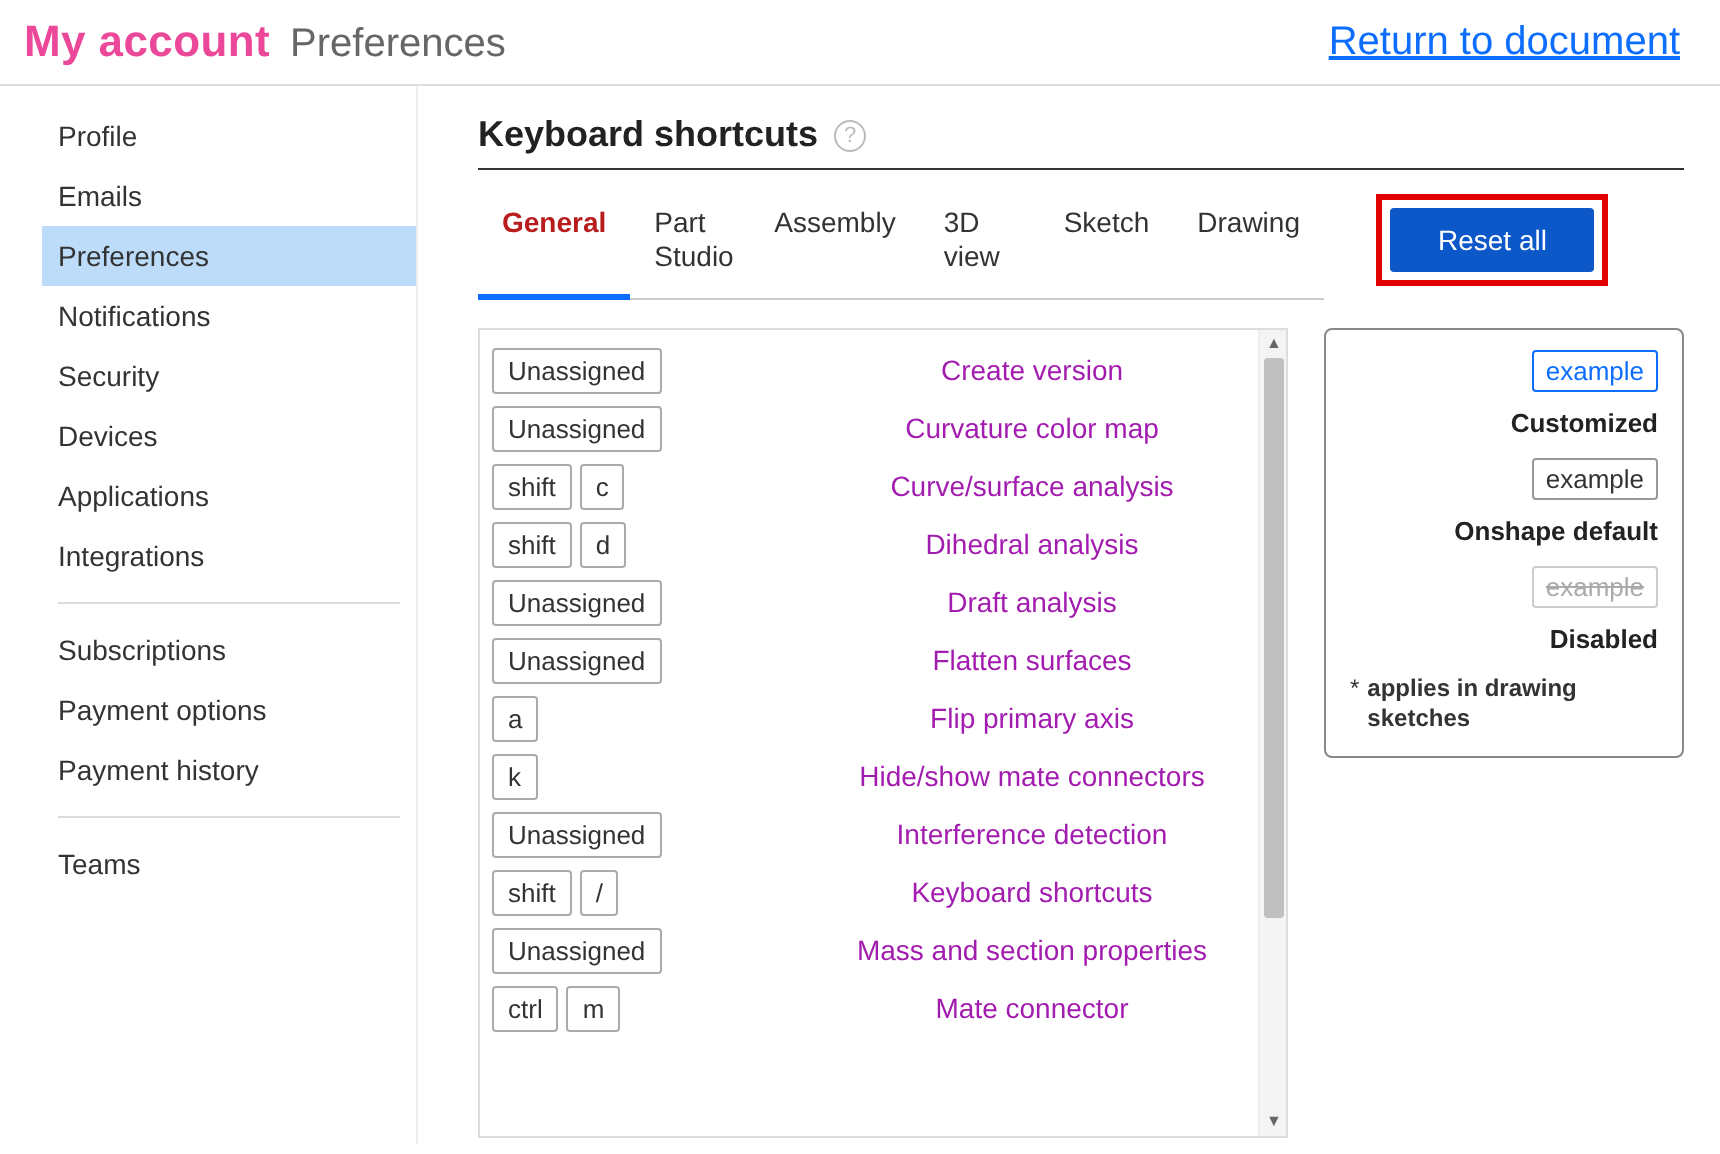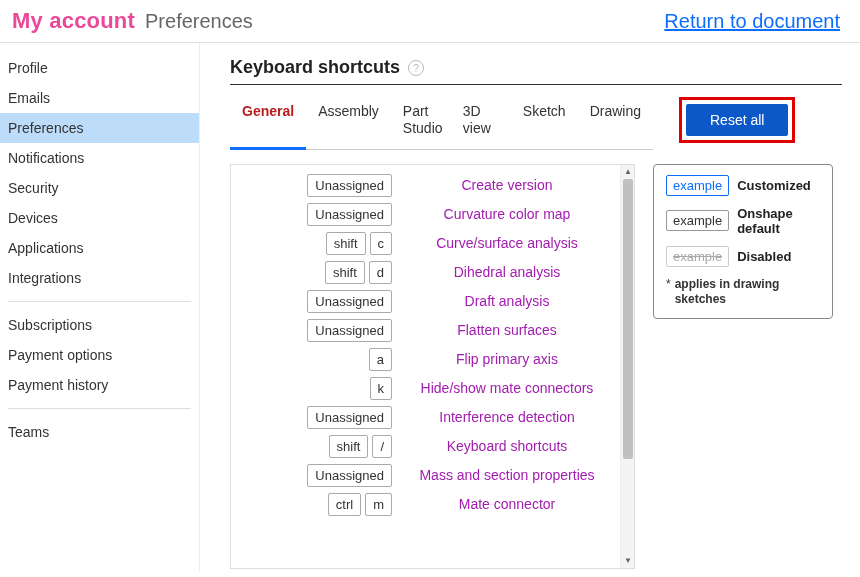--- a/index.html
+++ b/index.html
@@ -21,20 +21,21 @@
   }
   .breadcrumb { display: flex; align-items: baseline; gap: 10px; }
   .breadcrumb .acct { color: #ec4899; font-size: 22px; font-weight: 700; letter-spacing: 0.2px; }
   .breadcrumb .prefs { color: #666; font-size: 20px; font-weight: 400; }
   .return-link { color: #0d6efd; text-decoration: underline; font-size: 20px; cursor:pointer;}
   .layout { display: flex; height: calc(100% - 48px); }
   .sidebar {
     width: 200px;
     padding-top: 10px;
     border-right: 1px solid #eee;
+    margin-left: 21px;
   }
   .sidebar-item {
     padding: 7px 8px;
     font-size: 14px;
     color: #333;
     cursor: pointer;
   }
   .sidebar-item.active { background: #bcdcfa; font-weight: 400; }
   .sidebar-divider { border-top: 1px solid #ddd; margin: 8px 8px; }
   .main { flex: 1; padding: 14px 18px 0 30px; position: relative; }
@@ -111,36 +112,36 @@
   .scrollbar-arrow.up{ top:0; }
   .scrollbar-arrow.down{ bottom:0; }
   .scrollbar-thumb {
     position:absolute; left:2px; top:14px; width:10px; height:280px;
     background:#c0c0c0; border-radius:2px;
   }
   .shortcut-row {
     display:flex; align-items:center; justify-content:flex-start;
     padding: 3px 0; gap:10px;
   }
-  .keycol { width: 155px; display:flex; justify-content:flex-end; gap:4px; }
+  .keycol { width: 155px; display:flex; gap:4px; }
   .keychip {
     border:1px solid #aaa; background:#fff; padding:3px 7px; font-size:13px;
     color:#333; border-radius:2px; min-width:18px; text-align:center;
   }
   .keychip.unassigned { color:#333; }
   .desc { flex:1; color:#a21caf; font-size:14px; text-align:center; }
   .legend {
     border:1px solid #888;
     border-radius:4px;
     padding:10px 12px;
     width:180px;
     font-size:14px;
     align-self:flex-start;
   }
-  .legend-row { display:flex; align-items:center; gap:8px; margin-bottom:10px; }
+  .legend-row { display:flex; align-items:flex-end; gap:8px; margin-bottom:10px;flex-direction:column; }
   .legend-chip {
     border:1px solid #999; padding:2px 6px; font-size:13px; border-radius:2px;
   }
   .legend-chip.custom { border-color:#0d6efd; color:#0d6efd; }
   .legend-chip.disabled { color:#aaa; text-decoration:line-through; border-color:#ccc;}
   .legend-label { font-weight:600; color:#222; font-size:13px;}
   .legend-note { font-size:12px; color:#333; font-weight:600; line-height:1.3; margin-top:4px; display:flex; gap:4px;}
   .legend-note .ast{ font-weight:400; }
 </style>
 </head>
@@ -174,22 +175,22 @@
 
   <main class="main">
     <div class="main-header">
       <span class="main-title">Keyboard shortcuts</span>
       <span class="help-icon">?</span>
     </div>
 
     <div class="tab-row">
       <div class="tabs">
         <div class="tab active">General</div>
+        <div class="tab two-line">Part Studio</div>
         <div class="tab">Assembly</div>
-        <div class="tab two-line">Part Studio</div>
         <div class="tab two-line">3D view</div>
         <div class="tab">Sketch</div>
         <div class="tab">Drawing</div>
       </div>
       <div class="reset-wrap">
         <span class="reset-highlight">
           <button class="reset-btn">Reset all</button>
         </span>
       </div>
     </div>

